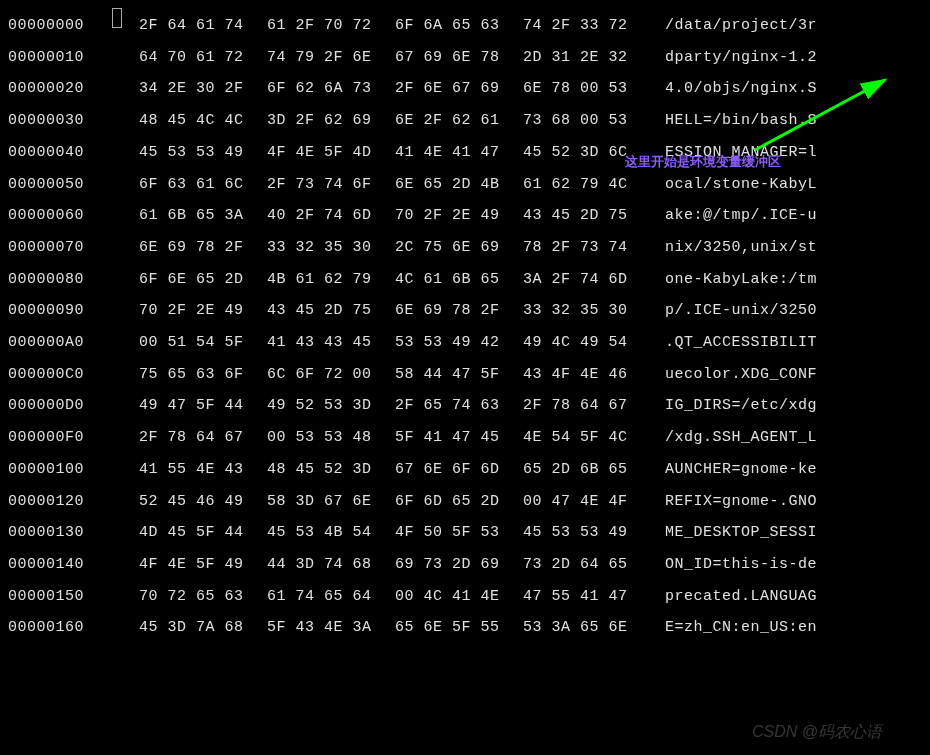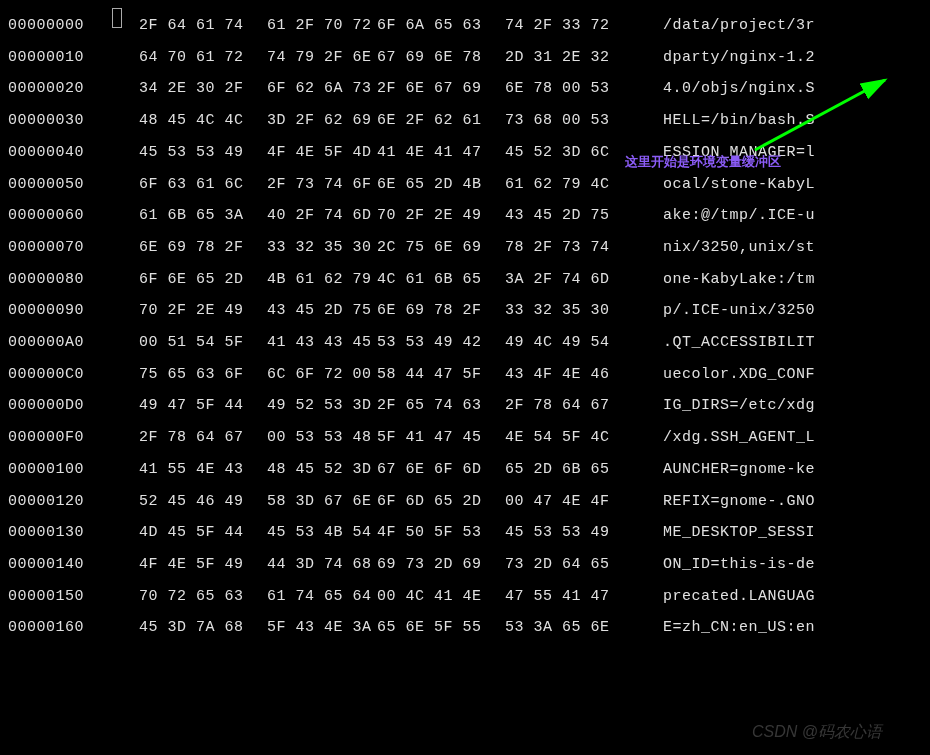--- a/index.html
+++ b/index.html
@@ -16,23 +16,23 @@
     }
     .hex-row {
       white-space: pre;
       line-height: 31.7px;
       letter-spacing: 0.5px;
     }
     .offset { display: inline-block; width: 94px; }
     .hex-group { display: inline-block; }
     .g1 { width: 110px; margin-left: 37px; }
     .g2 { width: 110px; margin-left: 18px; }
-    .g3 { width: 110px; }
+    .g3 { width: 110px; margin-left: 18px; }
     .g4 { width: 110px; margin-left: 18px; }
-    .ascii { display: inline-block; margin-left: 48px; }
+    .ascii { display: inline-block; margin-left: 32px; }
     .annotation {
       position: absolute;
       color: #8b5cf6;
       font-family: 'Microsoft YaHei', sans-serif;
       font-size: 13px;
       font-weight: bold;
       pointer-events: none;
     }
     .arrow-svg {
       position: absolute;

